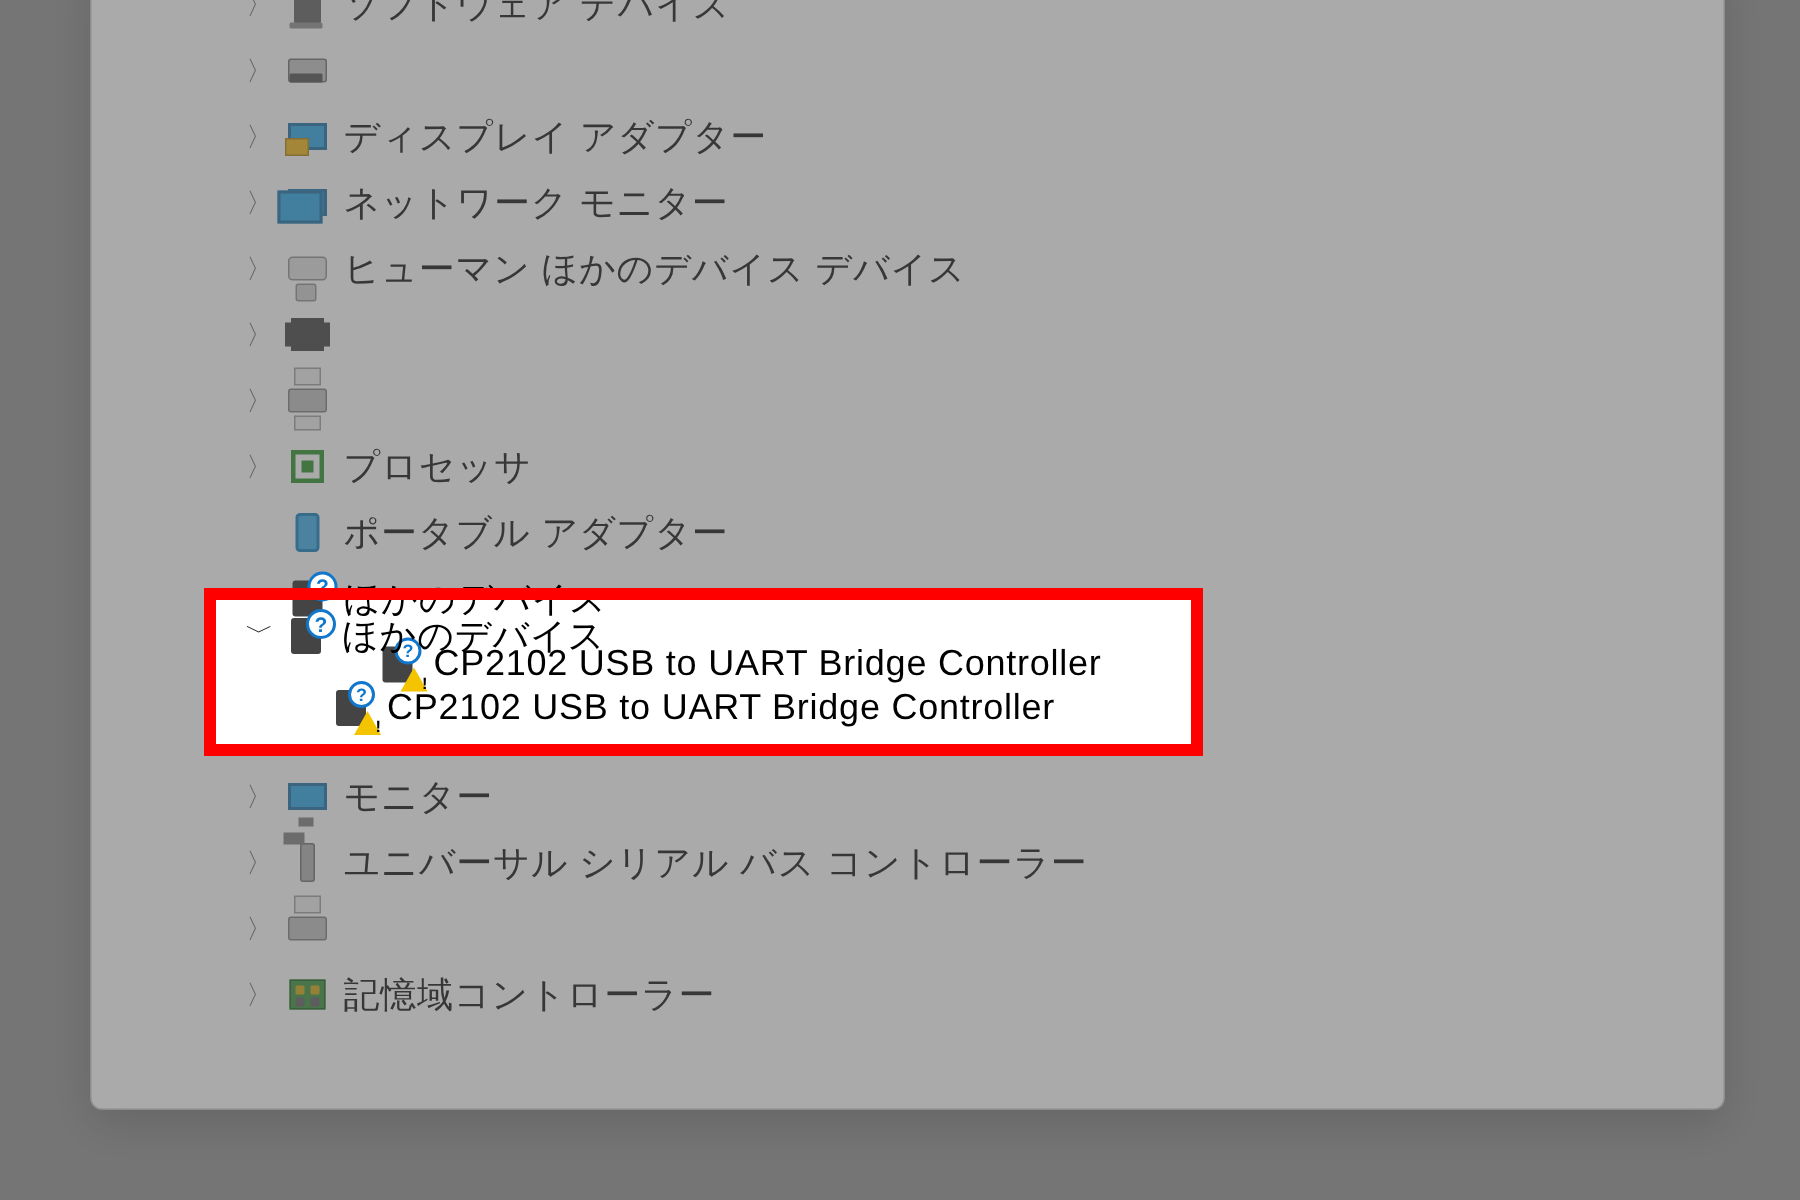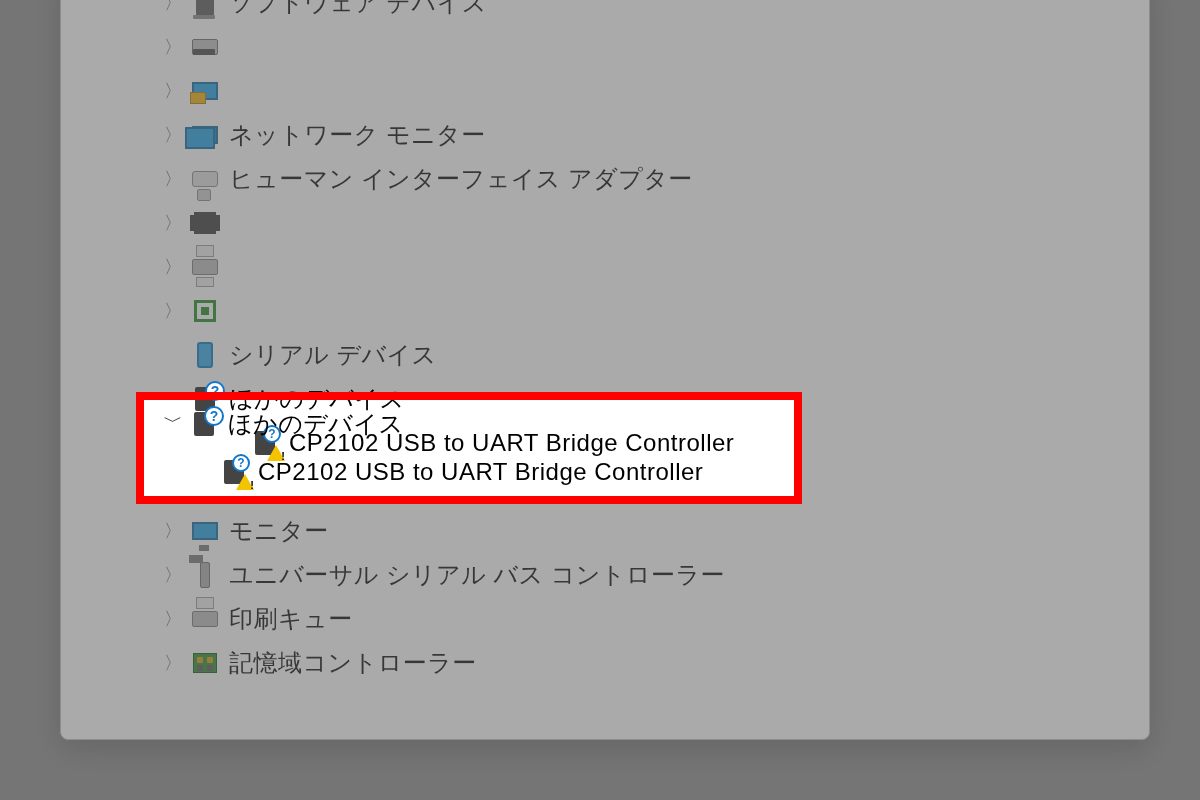--- a/index.html
+++ b/index.html
@@ -130,36 +130,37 @@
       <span class="icon">
           <span class="ico-disk"></span>
         </span>
     </div>
 
     <div class="row indent-1">
       <span class="chev">〉</span>
       <span class="icon">
           <span class="ico-display"></span>
         </span>
+      <span class="label">ディスプレイ アダプター</span>
     </div>
 
     <div class="row indent-1">
       <span class="chev">〉</span>
       <span class="icon">
           <span class="ico-network"></span>
         </span>
       <span class="label">ネットワーク モニター</span>
     </div>
 
     <div class="row indent-1">
       <span class="chev">〉</span>
       <span class="icon">
           <span class="ico-hid"></span>
         </span>
-      <span class="label">ヒューマン インターフェイス アダプター</span>
+      <span class="label">ヒューマン ほかのデバイス デバイス</span>
     </div>
 
     <div class="row indent-1">
       <span class="chev">〉</span>
       <span class="icon">
           <span class="ico-firmware"></span>
         </span>
     </div>
 
     <div class="row indent-1">
@@ -167,28 +168,29 @@
       <span class="icon">
           <span class="ico-printer"></span>
         </span>
     </div>
 
     <div class="row indent-1">
       <span class="chev">〉</span>
       <span class="icon">
           <span class="ico-cpu"></span>
         </span>
+      <span class="label">プロセッサ</span>
     </div>
 
     <div class="row indent-1">
       <span class="chev blank">〉</span>
       <span class="icon">
           <span class="ico-portable"></span>
         </span>
-      <span class="label">シリアル デバイス</span>
+      <span class="label">ポータブル アダプター</span>
     </div>
 
     <div class="row indent-1" style="z-index:70;position:relative;">
       <span class="chev" style="transform:rotate(90deg);color:#222;">〉</span>
       <span class="icon">
           <span class="ico-other"></span>
         </span>
       <span class="label">ほかのデバイス</span>
     </div>
 
@@ -223,21 +225,20 @@
           <span class="ico-usb"></span>
         </span>
       <span class="label">ユニバーサル シリアル バス コントローラー</span>
     </div>
 
     <div class="row indent-1">
       <span class="chev">〉</span>
       <span class="icon">
           <span class="ico-printq"></span>
         </span>
-      <span class="label">印刷キュー</span>
     </div>
 
     <div class="row indent-1">
       <span class="chev">〉</span>
       <span class="icon">
           <span class="ico-storage"></span>
         </span>
       <span class="label">記憶域コントローラー</span>
     </div>
 

